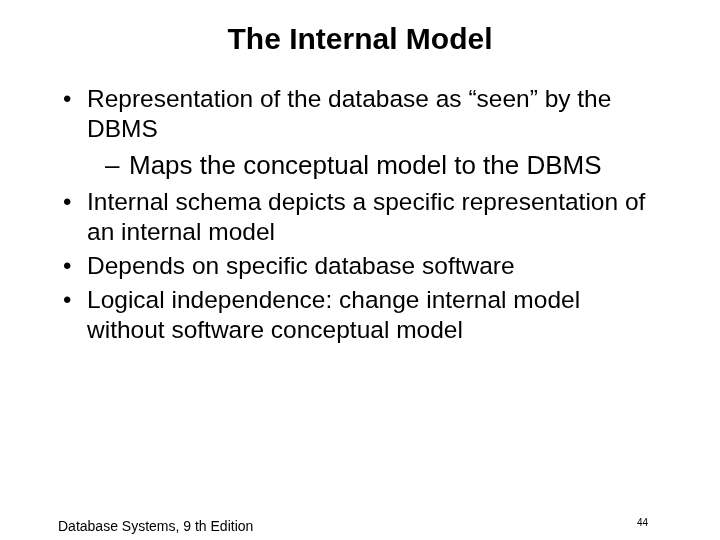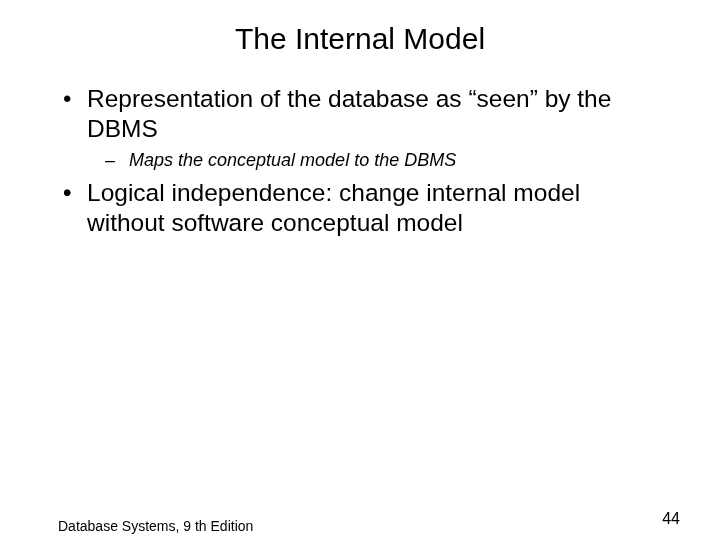--- a/index.html
+++ b/index.html
@@ -16,21 +16,21 @@
     position: relative;
     width: 720px;
     height: 540px;
     box-sizing: border-box;
   }
   .title {
     text-align: center;
     font-size: 30px;
     margin-top: 22px;
     margin-bottom: 28px;
-    font-weight: normal;
+    font-weight: bold;
   }
   .content {
     padding: 0 58px 0 58px;
   }
   ul.level1 {
     list-style: none;
     margin: 1px;
     padding: 0;
     font-size: 24.5px;
     line-height: 1.22;
@@ -44,66 +44,69 @@
     content: "•";
     position: absolute;
     left: 4px;
     top: 0;
     font-size: 24px;
   }
   ul.level2 {
     list-style: none;
     margin: 6px 0 6px 0;
     padding: 0 0 0 18px;
-    font-size: 18px;
+    font-size: 26px;
     line-height: 1.22;
-    font-style: italic;
   }
   ul.level2 > li {
     position: relative;
     padding-left: 24px;
     margin-bottom: 4px;
   }
   ul.level2 > li::before {
     content: "–";
     position: absolute;
     left: 0;
     top: 0;
   }
   .footer-left {
     position: absolute;
     left: 58px;
     bottom: 28px;
     font-size: 14px;
   }
   .footer-right {
     position: absolute;
-    right: 40px;
+    right: 72px;
     bottom: 34px;
-    font-size: 16px;
+    font-size: 10px;
     margin-top: 36px;
   }
 </style>
 </head>
 <body>
 
 <div class="slide">
   <div class="title">The Internal Model</div>
 
   <div class="content">
     <ul class="level1">
       <li>
         <span>Representation of the database as “seen” by the DBMS</span>
         <ul class="level2">
           <li>
             <span>Maps the conceptual model to the DBMS</span>
           </li>
         </ul>
       </li>
       <li>
+        <span>Internal schema depicts a specific representation of an internal model</span>
+      </li>
+      <li>
+        <span>Depends on specific database software</span>
       </li>
       <li>
         <span>Logical independence: change internal model without software conceptual model</span>
       </li>
     </ul>
   </div>
 
   <div class="footer-left">Database Systems, 9 th Edition</div>
   <div class="footer-right">44</div>
 </div>

